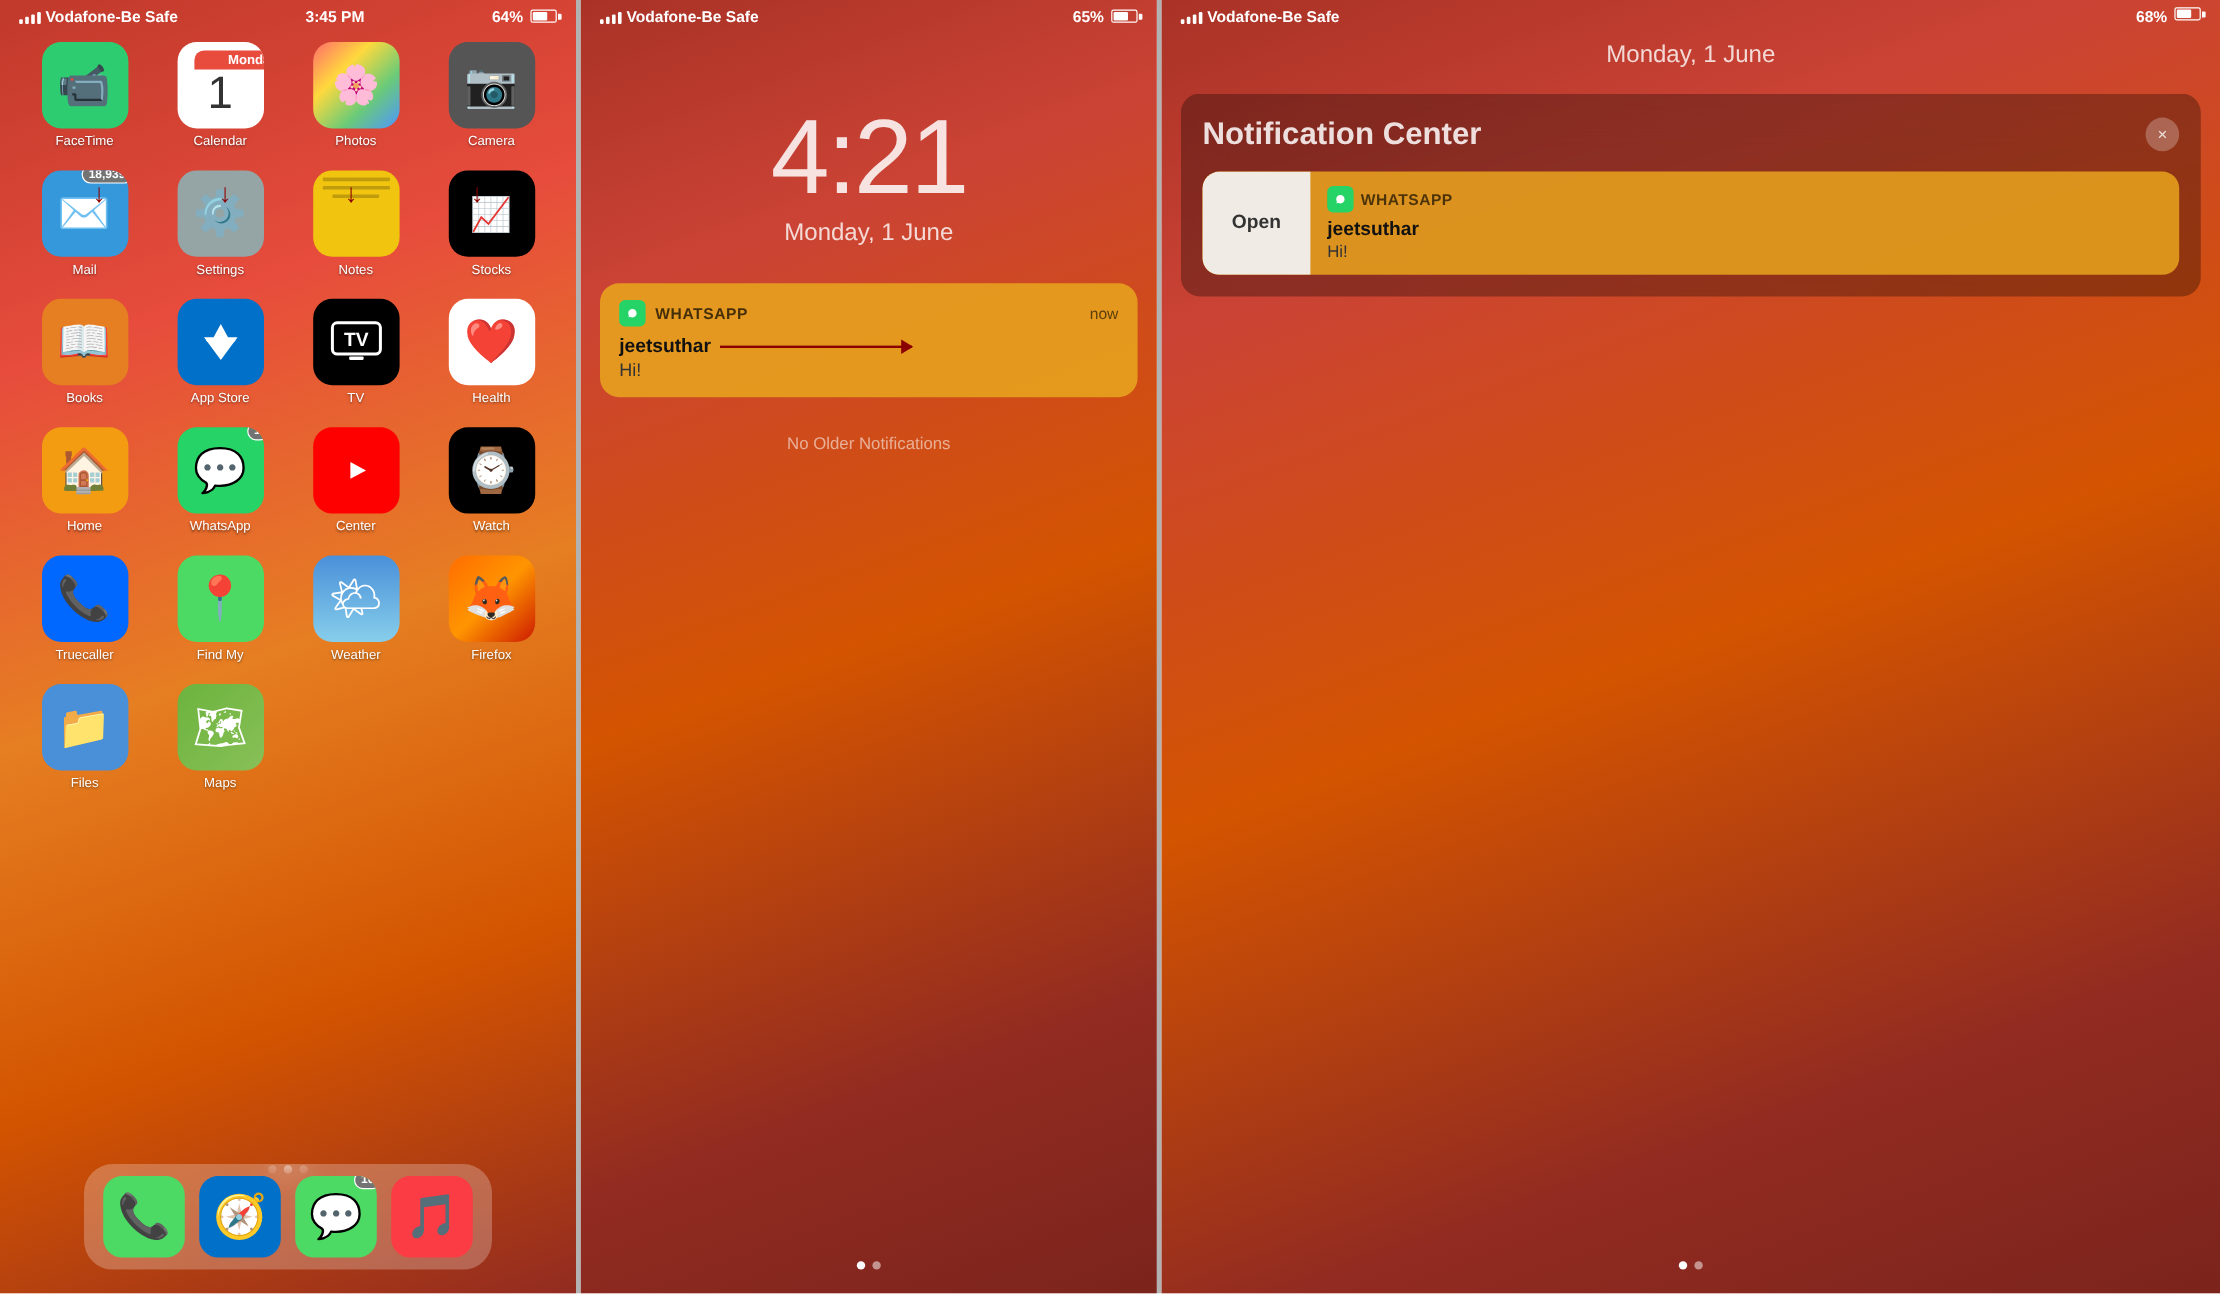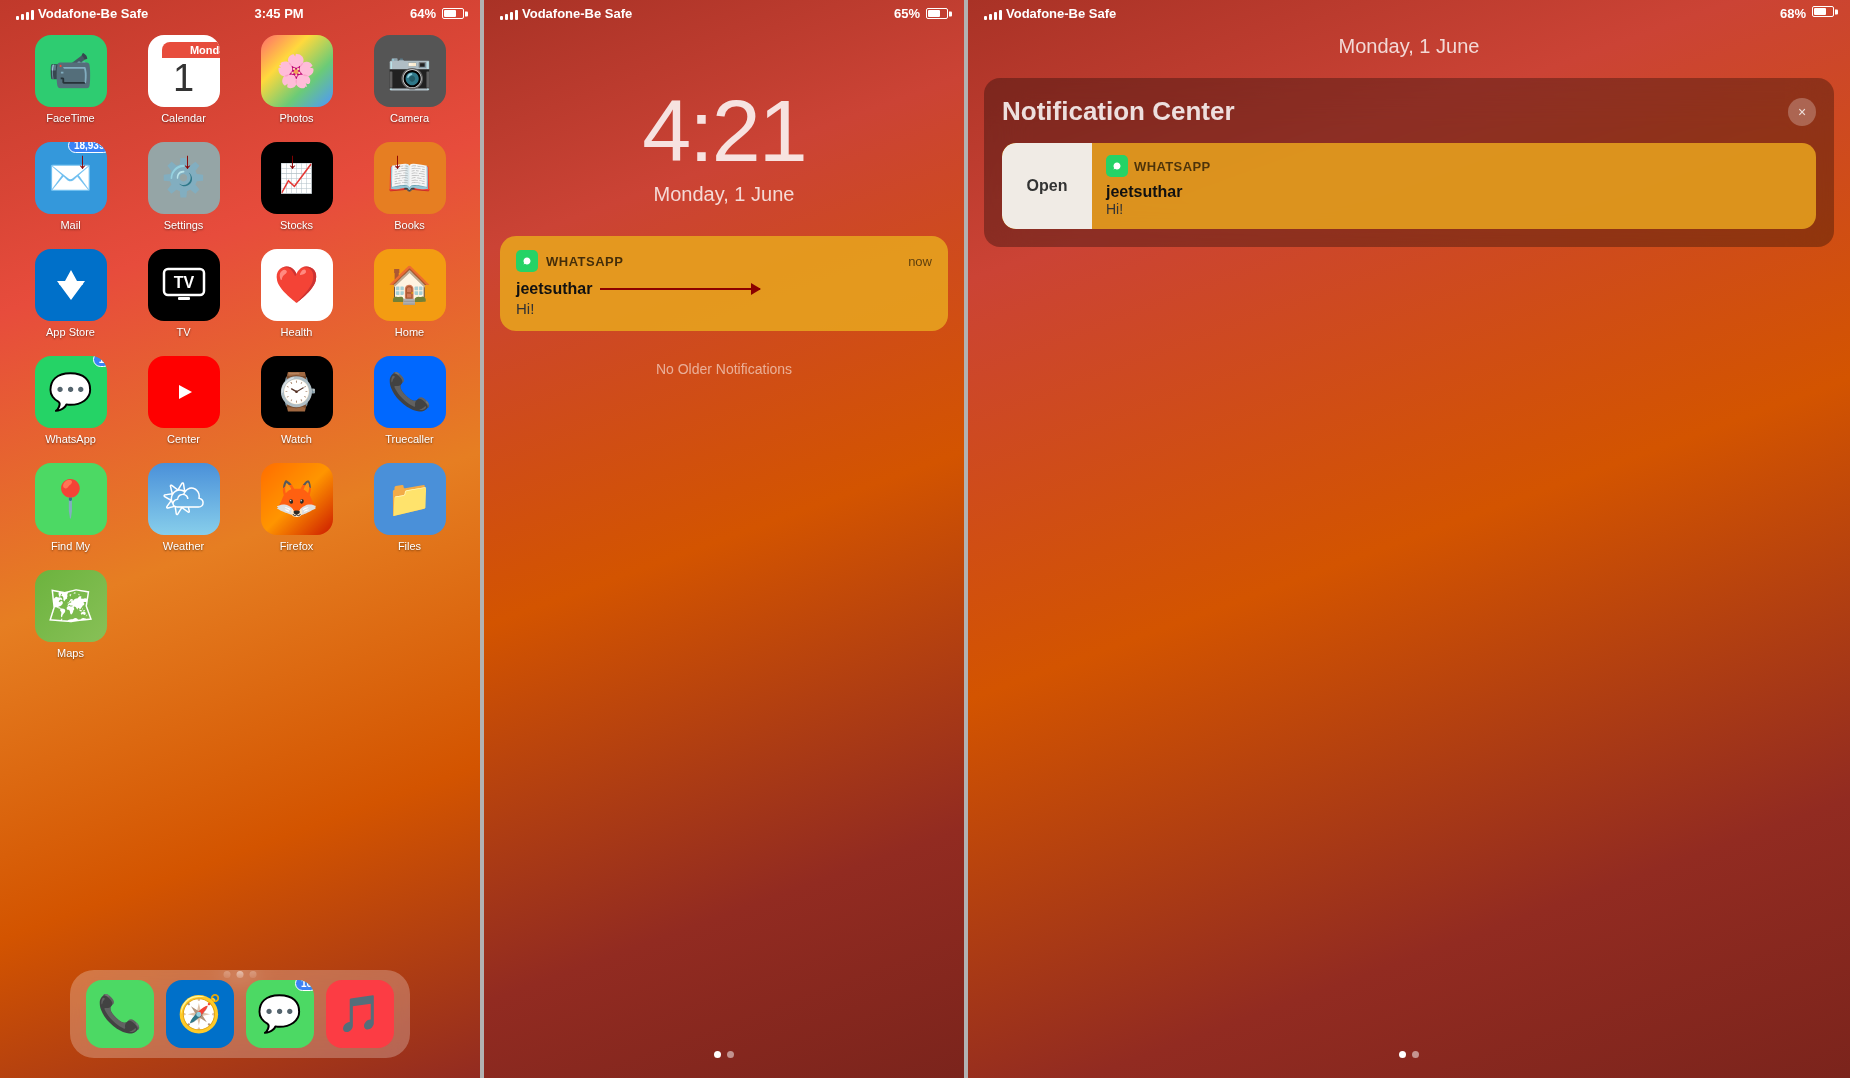--- a/index.html
+++ b/index.html
@@ -100,21 +100,21 @@
       font-size: 11px;
       color: white;
       text-align: center;
       text-shadow: 0 1px 2px rgba(0,0,0,0.5);
       font-weight: 400;
     }
 
     .badge {
       position: absolute;
       top: -4px; right: -4px;
-      background: #3b82f6;
+      background: #737373;
       color: white;
       border-radius: 10px;
       font-size: 10px;
       font-weight: bold;
       padding: 1px 5px;
       min-width: 18px;
       text-align: center;
       border: 1.5px solid white;
     }
 
@@ -470,20 +470,28 @@
       </div>
       <span class="app-label">Mail</span>
     </div>
 
 
     <div class="app-icon">
       <div class="app-icon-img settings-bg" style="background:#95a5a6;">⚙️</div>
       <span class="app-label">Settings</span>
     </div>
 
+    <div class="app-icon">
+      <div class="app-icon-img notes-bg" style="background:#f1c40f; flex-direction:column; justify-content:flex-start; padding:6px 8px; font-size:11px;">
+        <div style="width:100%; height:3px; background:rgba(0,0,0,0.2); border-radius:1px; margin-bottom:4px;"></div>
+        <div style="width:100%; height:3px; background:rgba(0,0,0,0.2); border-radius:1px; margin-bottom:4px;"></div>
+        <div style="width:70%; height:3px; background:rgba(0,0,0,0.2); border-radius:1px;"></div>
+      </div>
+      <span class="app-label">Notes</span>
+    </div>
 
     <div class="app-icon">
       <div class="app-icon-img stocks-bg" style="font-size:28px; background:black;">📈</div>
       <span class="app-label">Stocks</span>
     </div>
 
     <div class="app-icon">
       <div class="app-icon-img books-bg" style="background:#e67e22;">📖</div>
       <span class="app-label">Books</span>
     </div>

